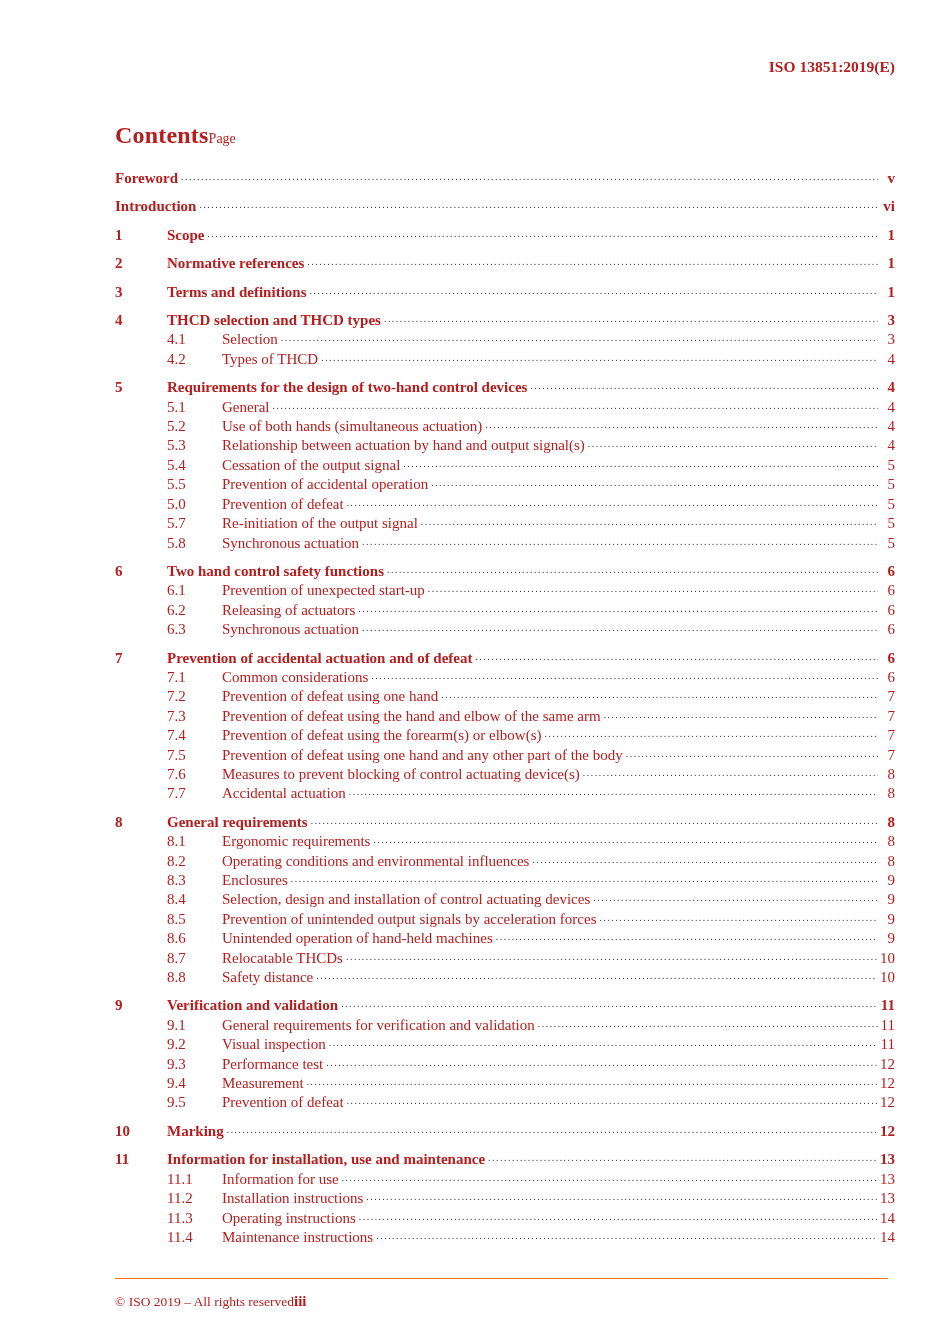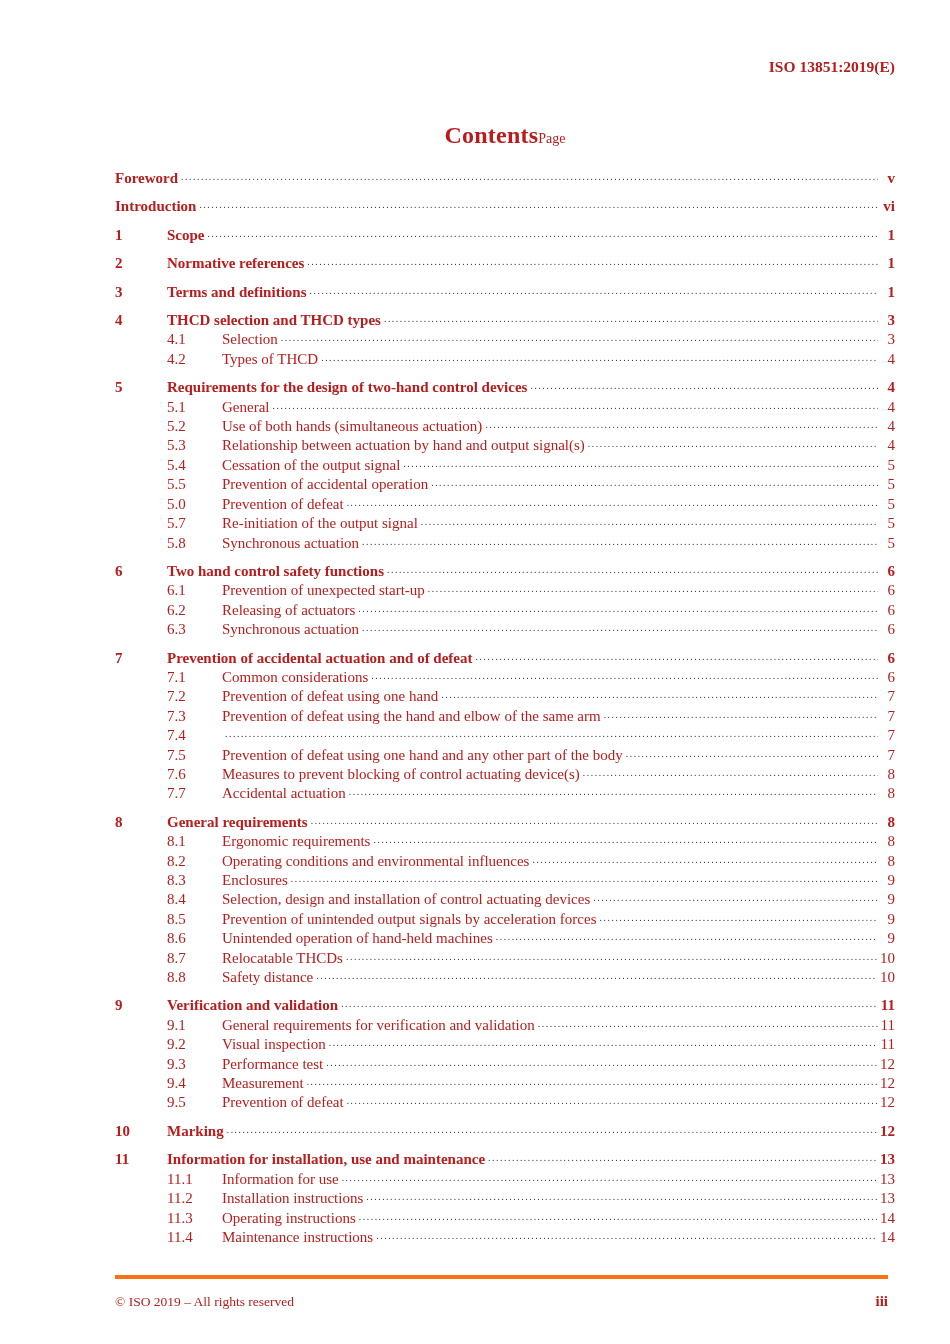--- a/index.html
+++ b/index.html
@@ -18,21 +18,21 @@
     padding: 58px 55px 0 115px;
     overflow: hidden;
   }
   .doc-header {
     text-align: right;
     font-weight: bold;
     font-size: 15.5px;
   }
   .contents-header {
     display: flex;
-    justify-content: center;
+    justify-content: flex-start;
     align-items: flex-end;
     margin-top: 46px;
   }
   .contents-title {
     margin: 0;
     font-size: 24px;
     font-weight: bold;
     letter-spacing: 0.2px;
   }
   .page-col-label {
@@ -88,23 +88,23 @@
     flex: none;
     min-width: 14px;
     text-align: right;
   }
   .doc-footer {
     position: absolute;
     left: 115px;
     right: 62px;
     bottom: 34px;
     display: flex;
-    justify-content: space-between;
+    justify-content: flex-start;
     align-items: baseline;
-    border-top: 4px solid #f97316;
+    border-top: 1px solid #f97316;
     padding-top: 14px;
     font-size: 13.5px;
   }
   .footer-page-num {
     font-weight: bold;
     font-size: 15px;
   }
 </style>
 </head>
 <body>
@@ -264,20 +264,21 @@
         <span class="pg">7</span>
       </div>
       <div class="toc-row level-1">
         <span class="num">7.3</span>
         <span class="label">Prevention of defeat using the hand and elbow of the same arm</span>
         <span class="leader"></span>
         <span class="pg">7</span>
       </div>
       <div class="toc-row level-1">
         <span class="num">7.4</span>
+        <span class="label">Prevention of defeat using the forearm(s) or elbow(s)</span>
         <span class="leader"></span>
         <span class="pg">7</span>
       </div>
       <div class="toc-row level-1">
         <span class="num">7.5</span>
         <span class="label">Prevention of defeat using one hand and any other part of the body</span>
         <span class="leader"></span>
         <span class="pg">7</span>
       </div>
       <div class="toc-row level-1">

